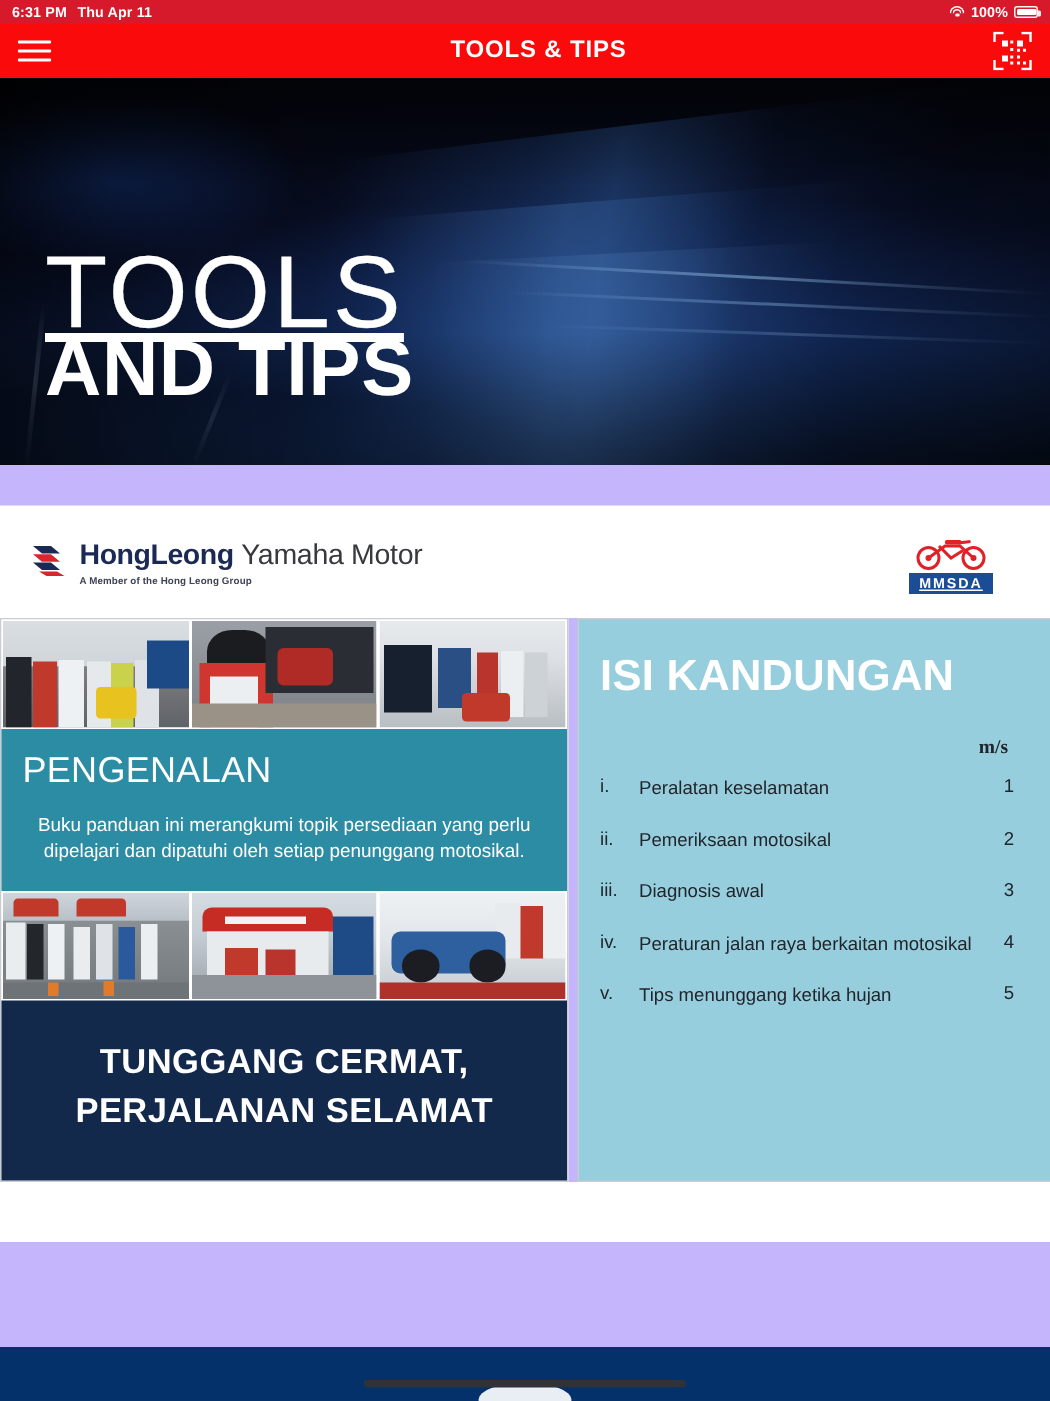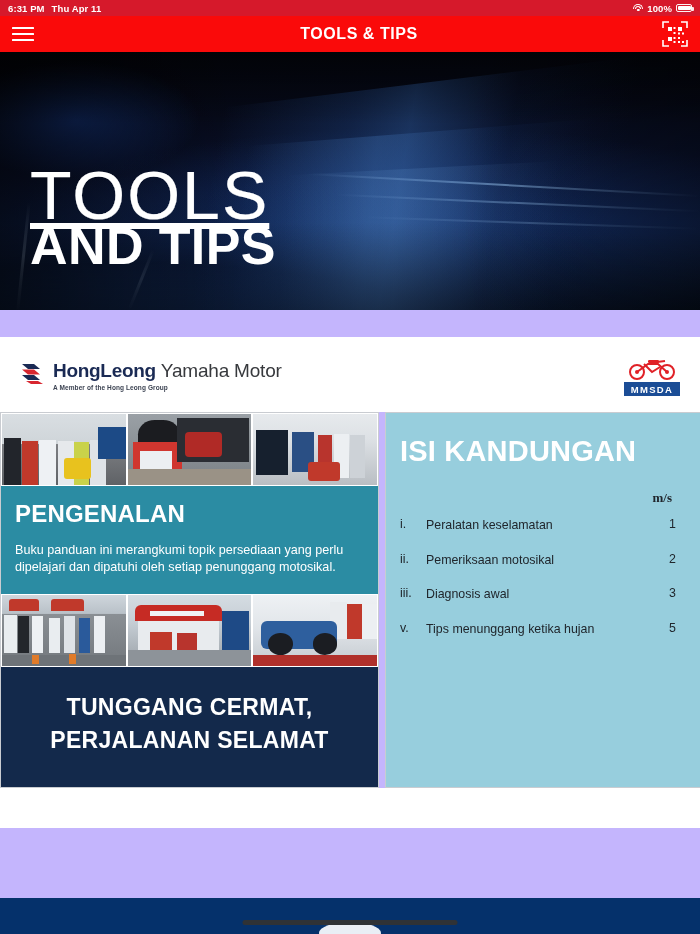--- a/index.html
+++ b/index.html
@@ -89,45 +89,45 @@
   .hero-t2 { font-size:52px; line-height:56px; letter-spacing:.4px; color:#ffffff;
      font-weight:bold; margin-top:-2px; }
 
   
   .section { padding:0 26px; }
   .accent-bar { width:66px; height:3px; background:#e8192c; margin-top:42px; }
   .section-title { margin-top:17px; font-size:30px; font-weight:300; color:#3a3f45; letter-spacing:1.2px; }
 
   
   .doc { margin-top:27px; }
-  .doc-logos { display:flex; align-items:center; padding:18px 20px 16px 20px; background:#fff; }
+  .doc-logos { display:flex; align-items:center; padding:18px 38px 16px 20px; background:#fff; }
   .hl-logo { display:flex; align-items:flex-start; gap:7px; }
   .hl-mark { width:26px; height:24px; margin-top:1px; }
   .hl-words { display:flex; flex-direction:column; }
   .hl-top { display:flex; align-items:baseline; gap:5px; }
   .hl-b { font-size:19px; font-weight:bold; color:#1a2a54; letter-spacing:-.3px; }
   .hl-n { font-size:19px; font-weight:normal; color:#37393d; letter-spacing:-.2px; }
   .hl-sub { font-size:6.5px; color:#3c4352; margin-top:2px; letter-spacing:.1px; font-weight:bold; }
   .mmsda { margin-left:auto; width:56px; }
   .mmsda-bike { height:26px; }
   .mmsda-band { background:#1b4d96; color:#fff; font-size:9.5px; font-weight:bold;
-      text-align:center; letter-spacing:1.3px; padding:1.5px 0; margin-top:1px; }
+      text-align:center; letter-spacing:1.3px; padding:1.5px 0; margin-top:1px;text-decoration:underline; }
 
   
   .panels { display:flex; gap:6px; padding:0 0 0 0; }
   .panel-left { width:379px; border:1px solid #c9ccd1; background:#fff; }
   .panel-right { flex:1; background:#97cedd; border:1px solid #c9ccd1; border-right:none; }
 
   .photo-row { display:flex; height:73px; gap:2px; background:#fff; padding:1px; }
   .photo { flex:1; position:relative; overflow:hidden; }
   .photo .sky { position:absolute; inset:0; }
 
   .teal-block { background:#2b8ca3; padding:14px 14px 18px 14px; color:#fff; }
-  .teal-h { font-size:24px; font-weight:bold; letter-spacing:.2px; }
-  .teal-p { font-size:12.6px; line-height:17px; margin-top:14px; }
+  .teal-h { font-size:24px; font-weight:normal; letter-spacing:.2px; }
+  .teal-p { font-size:12.6px; line-height:17px; margin-top:14px;text-align:center; }
 
   .navy-block { background:#13294b; color:#fff; text-align:center; padding:24px 10px 30px 10px; }
   .navy-l { font-size:23px; font-weight:bold; line-height:33px; letter-spacing:.3px; }
 
   
   .isi-h { font-size:29px; font-weight:bold; color:#ffffff; padding:22px 0 0 14px; letter-spacing:.2px; }
   .toc { padding:0 20px 0 14px; margin-top:22px; color:#20262c; }
   .toc-head { text-align:right; font-size:13px; font-weight:bold; padding-right:8px; margin-bottom:11px;font-family:Liberation Serif, serif; }
   .toc-row { display:flex; font-size:12.4px; margin-bottom:18px; align-items:flex-start; }
   .toc-num { width:26px; flex:none; }
@@ -362,20 +362,25 @@
             <span class="toc-num">ii.</span>
             <span class="toc-label">Pemeriksaan motosikal</span>
             <span class="toc-page">2</span>
           </div>
           <div class="toc-row">
             <span class="toc-num">iii.</span>
             <span class="toc-label">Diagnosis awal</span>
             <span class="toc-page">3</span>
           </div>
           <div class="toc-row">
+            <span class="toc-num">iv.</span>
+            <span class="toc-label">Peraturan jalan raya berkaitan motosikal</span>
+            <span class="toc-page">4</span>
+          </div>
+          <div class="toc-row">
             <span class="toc-num">v.</span>
             <span class="toc-label">Tips menunggang ketika hujan</span>
             <span class="toc-page">5</span>
           </div>
         </div>
       </div>
 
     </div>
     <div class="page-tail"></div>
   </div>

